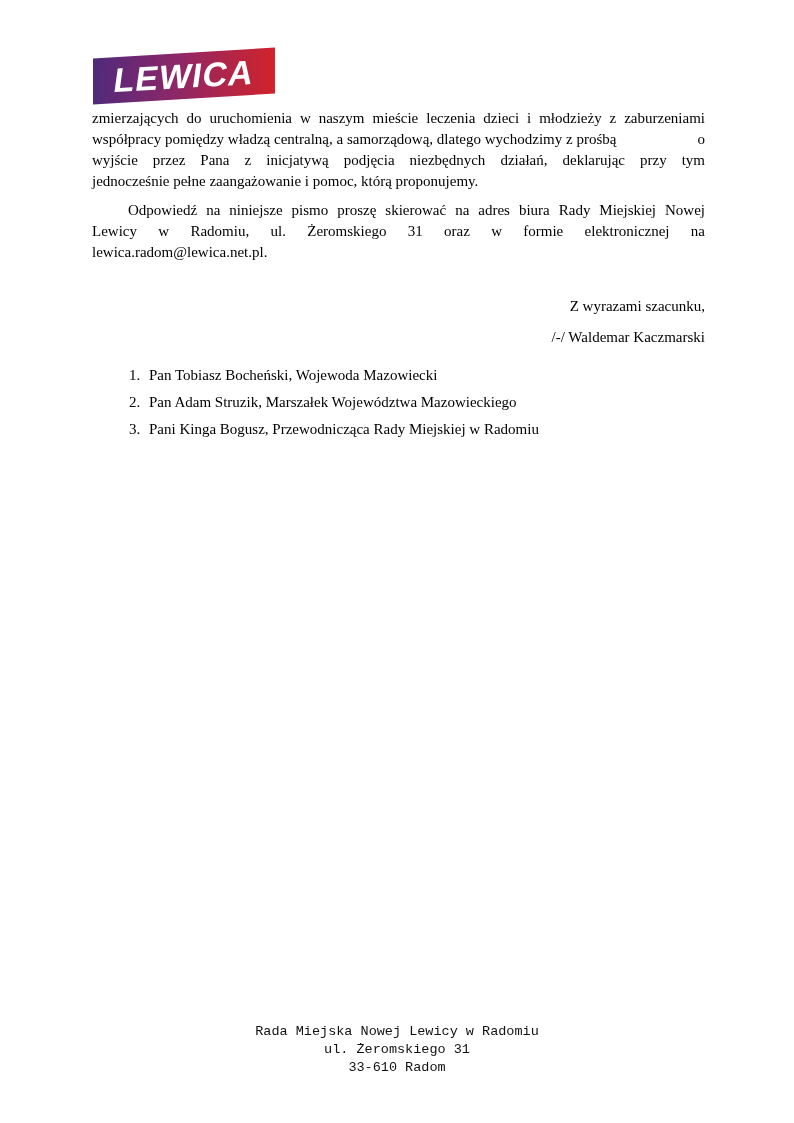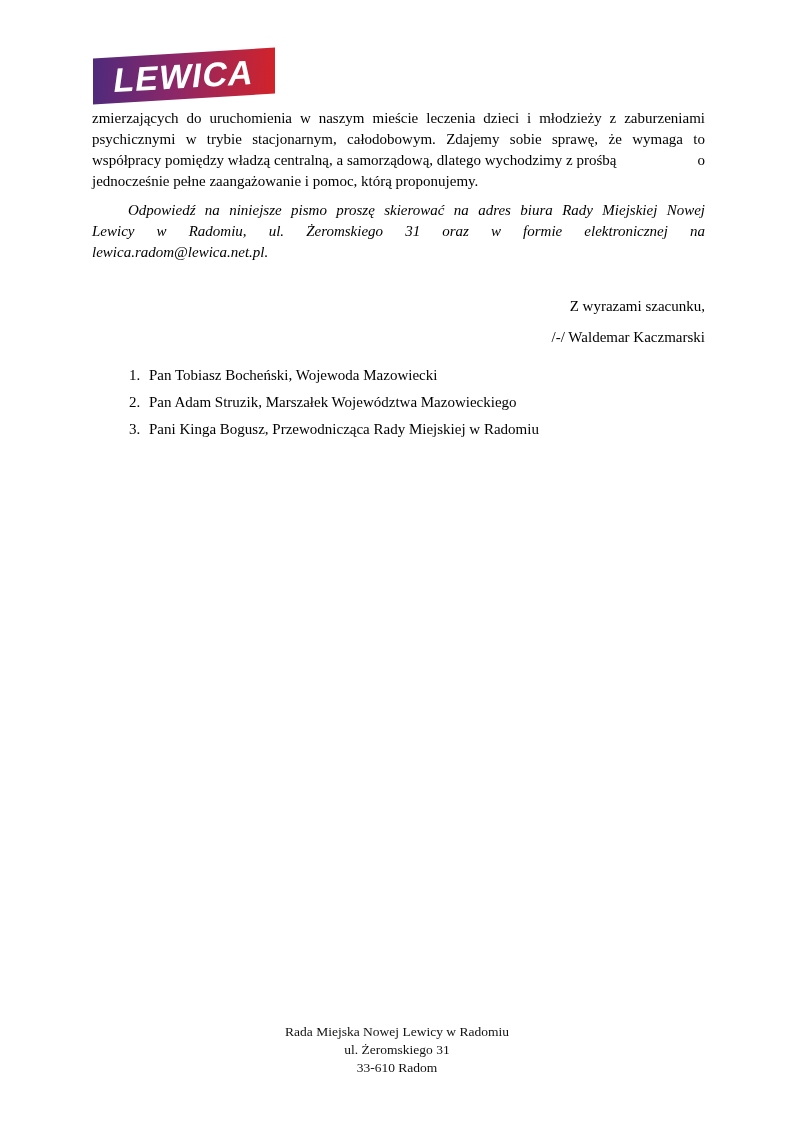--- a/index.html
+++ b/index.html
@@ -57,21 +57,21 @@
   .line { display: block; }
   .jline {
     text-align: justify;
     text-align-last: justify;
   }
   .indent { text-indent: 36px; }
   .gapline {
     display: flex;
     justify-content: space-between;
   }
-  .para-2 { margin-top: 8px; font-style: italic; }
+  .para-2 { margin-top: 8px; }
   .closing {
     margin-top: 33px;
     text-align: right;
   }
   .signature {
     margin-top: 10px;
     text-align: right;
   }
   .cc-heading { margin-top: 136px; }
   ol.cc-list {
@@ -85,44 +85,44 @@
     padding-left: 5px;
   }
 
   
   .footer {
     position: absolute;
     left: 0;
     top: 1023px;
     width: 100%;
     text-align: center;
-    font-family: Liberation Serif, serif;
+    font-family: Liberation Mono, monospace;
     font-size: 13.5px;
     line-height: 18px;
     color: #111111;
   }
 </style>
 </head>
 <body>
 
 <div class="page">
 
   <div class="logo-band" style="background: linear-gradient(92deg, rgb(79, 42, 124) 0%, rgb(140, 39, 104) 45%, rgb(210, 35, 42) 100%);">
     <span class="logo-text" style="color: rgb(255, 255, 255);">LEWICA</span>
   </div>
 
   <div class="content">
 
     <div class="para">
       <span class="line jline">zmierzających do uruchomienia w naszym mieście leczenia dzieci i młodzieży z zaburzeniami</span>
-      <span class="line jline">psychicznymi w trybie stacjonarnym, całodobowym. Zdajemy sobie sprawę, że wymaga to</span>
       <span class="line gapline">
         <span>współpracy pomiędzy władzą centralną, a samorządową, dlatego wychodzimy z prośbą</span>
         <span>o</span>
       </span>
+      <span class="line jline">wyjście przez Pana z inicjatywą podjęcia niezbędnych działań, deklarując przy tym</span>
       <span class="line">jednocześnie pełne zaangażowanie i pomoc, którą proponujemy.</span>
     </div>
 
     <div class="para para-2">
       <span class="line jline indent">Odpowiedź na niniejsze pismo proszę skierować na adres biura Rady Miejskiej Nowej</span>
       <span class="line jline">Lewicy w Radomiu, ul. Żeromskiego 31 oraz w formie elektronicznej na</span>
       <span class="line">lewica.radom@lewica.net.pl.</span>
     </div>
 
     <div class="closing">Z wyrazami szacunku,</div>

